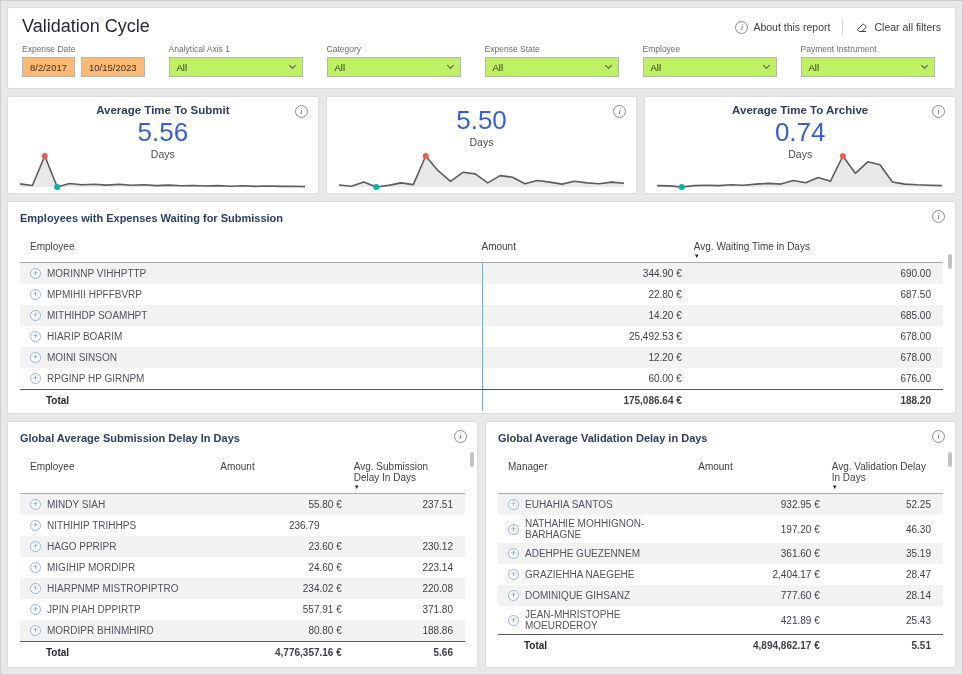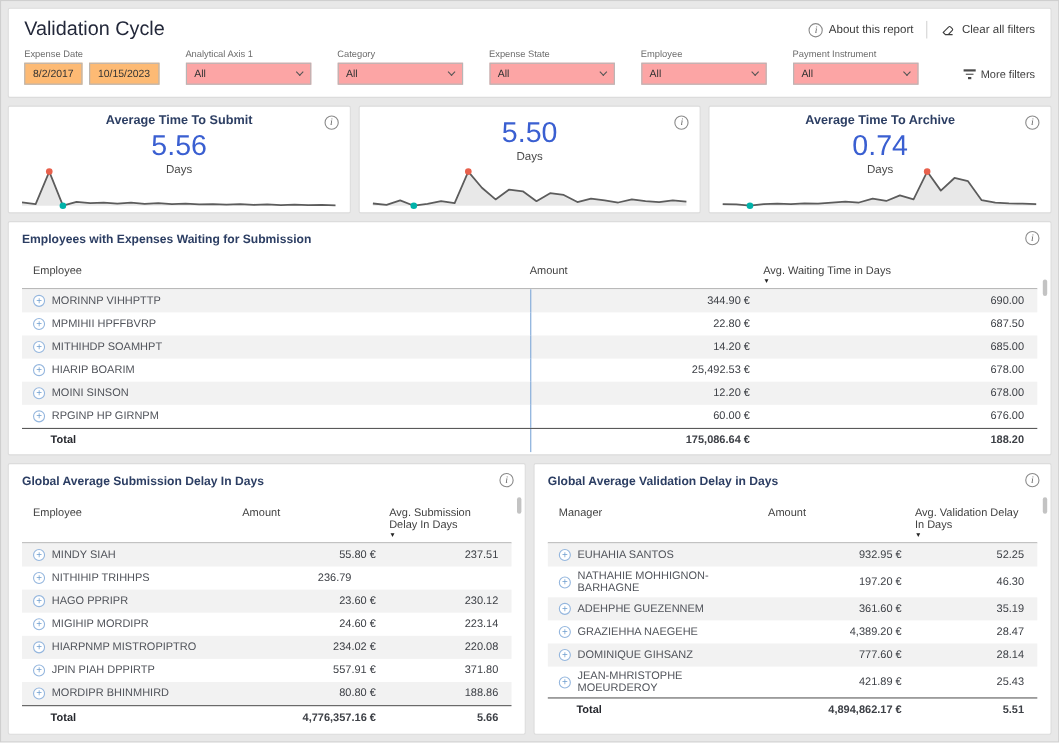--- a/index.html
+++ b/index.html
@@ -19,22 +19,22 @@
           font-size:9px; line-height:11px; text-align:center; font-family:"Liberation Serif", serif;
           font-style:italic; flex:0 0 auto; background:#fff; }
   .card > .info { position:absolute; top:8px; right:10px; }
 
   .filters { display:flex; gap:24px; margin-top:7px; align-items:flex-start; }
   .filter label { display:block; font-size:8.5px; color:#6d6d6d; margin-bottom:3px; }
   .date-group { display:flex; gap:6px; }
   .datebox { height:20px; border:1px solid #b6b6b6; padding:0 7px; font-size:9.5px; color:#333;
              display:flex; align-items:center; background:#fdba74; }
   .dropdown-filters { display:flex; gap:24px; }
-  .dropdown { width:114px; height:20px; border:1px solid #b6b6b6; padding:0 7px; font-size:9.5px;
-              color:#333; display:flex; align-items:center; justify-content:space-between; background:#fca5a5; }
+  .dropdown { width:134px; height:20px; border:1px solid #b6b6b6; padding:0 7px; font-size:9.5px;
+              color:#333; display:flex; align-items:center; justify-content:space-between; background:#bef264; }
   .chev { width:5px; height:5px; border-right:1.2px solid #555; border-bottom:1.2px solid #555;
           transform:rotate(45deg); margin-top:-3px; }
   .more-filters { margin-left:auto; align-self:flex-end; margin-bottom:3px; display:flex;
                   align-items:flex-start; gap:5px; font-size:10px; color:#3d3d3d; cursor:pointer; }
   .funnel { display:inline-flex; flex-direction:column; gap:2px; align-items:center; }
   .funnel i { display:block; height:1.5px; background:#4a4a4a; }
   .funnel i:nth-child(1){ width:11px; } .funnel i:nth-child(2){ width:7px; } .funnel i:nth-child(3){ width:3px; }
 
   
   .kpi-row { display:flex; gap:7px; height:101px; }
@@ -398,21 +398,21 @@
             </div>
             <div class="c2 cell-num">361.60 €</div>
             <div class="c3 cell-num">35.19</div>
           </div>
 
           <div class="trow">
             <div class="c1 cell-name">
               <span class="plus">+</span>
               <span>GRAZIEHHA NAEGEHE</span>
             </div>
-            <div class="c2 cell-num">4,389.20 €</div>
+            <div class="c2 cell-num">2,404.17 €</div>
             <div class="c3 cell-num">28.47</div>
           </div>
 
           <div class="trow">
             <div class="c1 cell-name">
               <span class="plus">+</span>
               <span>DOMINIQUE GIHSANZ</span>
             </div>
             <div class="c2 cell-num">777.60 €</div>
             <div class="c3 cell-num">28.14</div>

